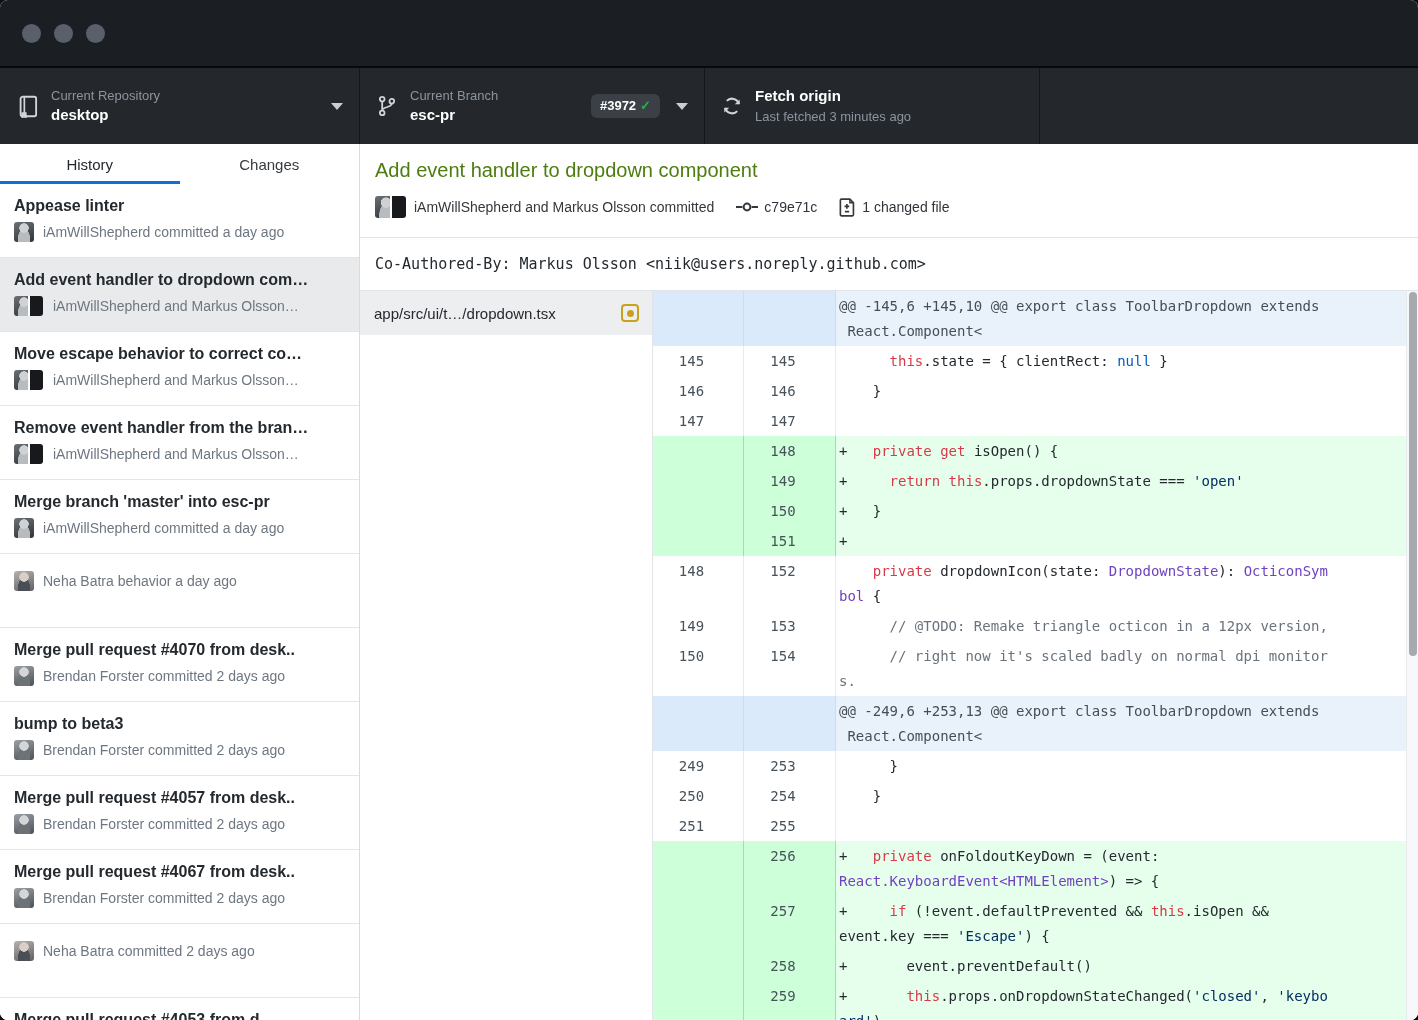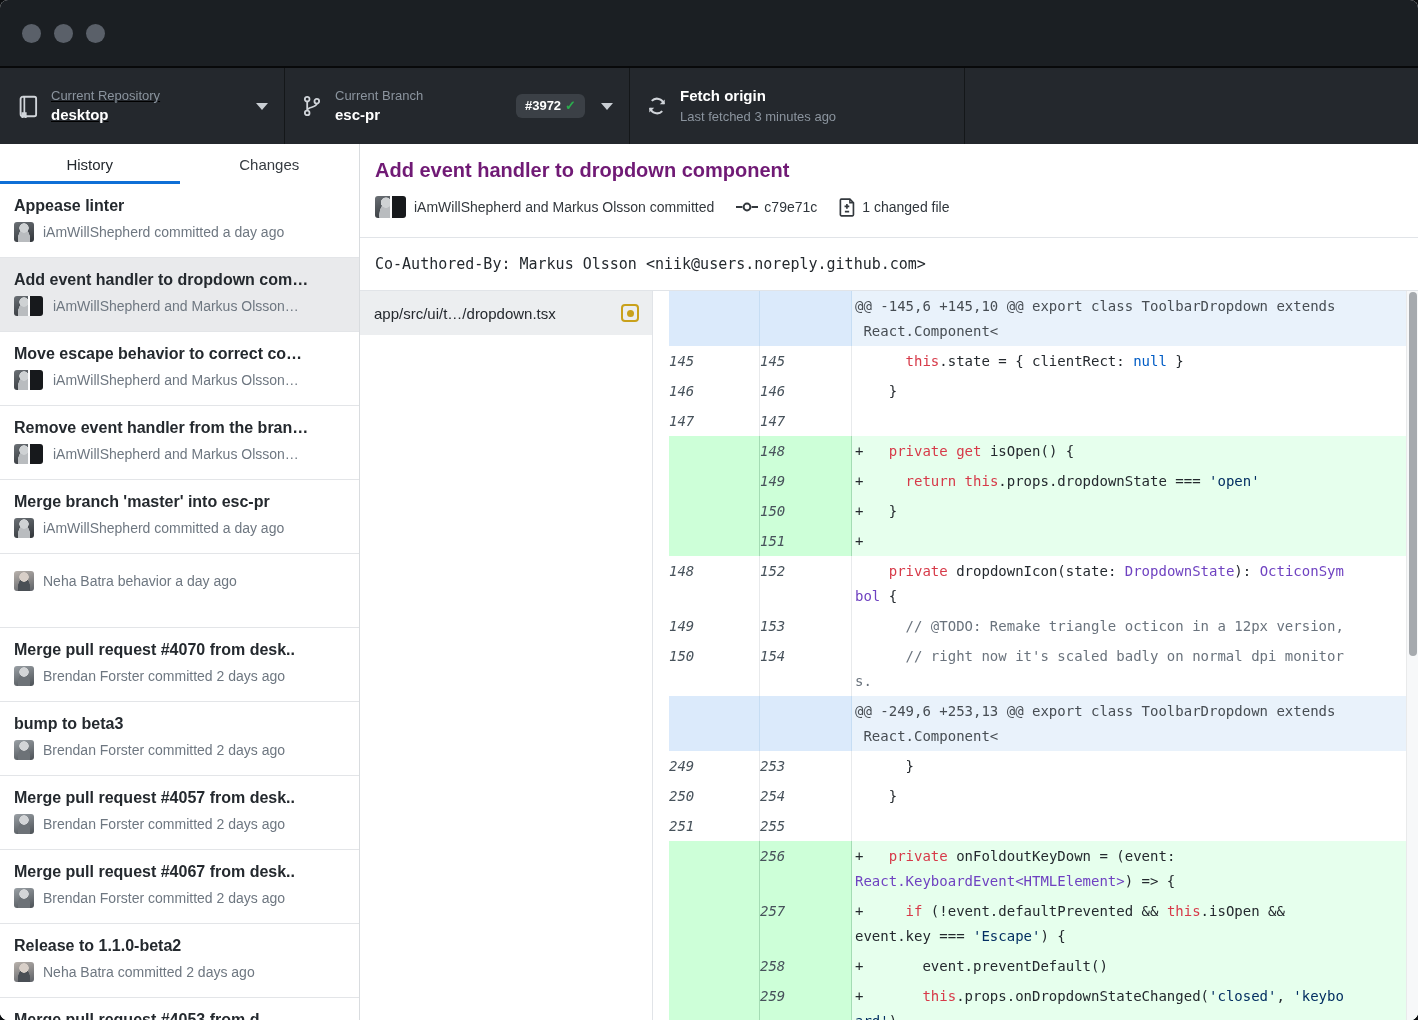--- a/index.html
+++ b/index.html
@@ -9,21 +9,21 @@
          display:flex; flex-direction:column; position:relative; }
 
   
   .titlebar { height:68px; background:#1b1f23; flex:none; display:flex; align-items:center;
               padding-left:22px; border-bottom:2px solid #08090a; }
   .light { width:19px; height:19px; border-radius:50%; background:#5a6069; margin-right:13px; display:inline-block; }
 
   
   .toolbar { height:76px; background:#24282d; flex:none; display:flex; }
   .tb-section { display:flex; align-items:center; padding:0 16px; border-right:1px solid #141719; cursor:default; }
-  .tb-section.repo { width:285px;text-decoration:underline; }
+  .tb-section.repo { width:360px; }
   .tb-section.branch { width:345px; }
   .tb-section.fetch { width:335px; }
   .tb-filler { flex:1; background:#24282d; }
   .tb-icon { flex:none; margin-right:12px; display:flex; align-items:center; }
   .tb-text { display:flex; flex-direction:column; line-height:1.25; min-width:0; }
   .tb-label { font-size:13px; color:#8b949e; }
   .tb-value { font-size:15px; font-weight:700; color:#ffffff; margin-top:2px; }
   .tb-sub { font-size:13px; color:#8b949e; margin-top:3px; }
   .chev { width:0; height:0; border-left:6px solid transparent; border-right:6px solid transparent;
           border-top:7px solid #c9ced3; margin-left:auto; flex:none; }
@@ -64,47 +64,47 @@
               radial-gradient(ellipse at 50% 88%, #4a4f55 0 42%, rgba(0,0,0,0) 45%),
               linear-gradient(160deg,#b9b2ac,#5c6066); }
   .avatar.av-brendan { background:
               radial-gradient(circle at 50% 30%, #d3d5d7 0 26%, rgba(0,0,0,0) 29%),
               radial-gradient(ellipse at 50% 88%, #6d7277 0 42%, rgba(0,0,0,0) 45%),
               linear-gradient(160deg,#9aa0a5,#4b5055); }
 
   
   .main { flex:1; display:flex; flex-direction:column; min-width:0; background:#fff; }
   .commit-header { height:94px; flex:none; padding:13px 16px 0 15px; border-bottom:1px solid #e1e4e8; }
-  .c-title { font-size:20px; font-weight:700; color:#701a75; line-height:26px; white-space:nowrap; overflow:hidden; }
+  .c-title { font-size:20px; font-weight:400; color:#4d7c0f; line-height:26px; white-space:nowrap; overflow:hidden; }
   .c-meta { display:flex; align-items:center; margin-top:13px; font-size:14px; color:#33383d; }
   .c-meta .avatar-group { height:22px; }
   .c-meta .avatar { width:22px; height:22px; }
   .c-meta .avatar.second { left:15px; width:16px; }
   .c-meta .authors { margin-left:9px; }
   .c-meta .meta-ic { margin-left:22px; margin-right:6px; display:flex; align-items:center; }
   .c-meta .sha, .c-meta .files { color:#2f353b; }
 
   .coauthor { height:53px; flex:none; display:flex; align-items:center; padding-left:15px;
               border-bottom:1px solid #e1e4e8; font-family:"DejaVu Sans Mono", monospace;
               font-size:15px; color:#24292e; white-space:pre; overflow:hidden; }
 
   
-  .diff-area { flex:1; display:flex; min-height:0;gap:16px; }
+  .diff-area { flex:1; display:flex; min-height:0; }
   .file-panel { width:293px; flex:none; border-right:1px solid #e1e4e8; background:#fff; }
   .file-row { height:44px; display:flex; align-items:center; padding:0 13px 0 14px; background:#eceef0; cursor:pointer; }
   .file-path { font-size:15px; color:#24292e; white-space:nowrap; overflow:hidden; }
   .mod-icon { margin-left:auto; width:18px; height:18px; border:2px solid #c9a11b; border-radius:4px;
               flex:none; display:flex; align-items:center; justify-content:center; }
   .mod-icon i { width:7px; height:7px; border-radius:50%; background:#c9a11b; display:block; }
 
   .diff-panel { flex:1; position:relative; overflow:hidden; background:#fff; }
   .diff-rows { position:absolute; inset:0; overflow:hidden;
                font-family:"DejaVu Sans Mono", monospace; font-size:14px; line-height:25px; }
   .diff-row { display:flex;border-radius:26px; }
-  .diff-row .g { flex:none; text-align:left; padding:2.5px 13px 2.5px 0; color:#47525b; white-space:pre;font-style:italic; }
+  .diff-row .g { flex:none; text-align:center; padding:2.5px 13px 2.5px 0; color:#47525b; white-space:pre; }
   .diff-row .g.old { width:91px; }
   .diff-row .g.new { width:92px; }
   .diff-row .code { flex:1; padding:2.5px 4px 2.5px 3px; white-space:pre-wrap; word-break:break-all; color:#24292e; }
   .dr-ctx .g { background:#fff; border-right:1px solid #e8eaec; }
   .dr-ctx .code { background:#fff; }
   .dr-add .g { background:#cdffd8; border-right:1px solid #a4dcb4; }
   .dr-add .code { background:#e6ffed; }
   .dr-hunk .g { background:#dbeafb; border-right:1px solid #c6ddf3; }
   .dr-hunk .code { background:#e9f2fb; }
   .sg-d { color:#24292e; } .sg-k { color:#d73a49; } .sg-t { color:#6f42c1; }
@@ -271,21 +271,20 @@
           <div class="commit-row">
             <div class="commit-title">Merge pull request #4067 from desk..</div>
             <div class="commit-meta">
               <div class="avatar-group single" style="display: inline-block;">
                 <div class="avatar av-brendan"></div>
               </div>
               <div class="meta-text">Brendan Forster committed 2 days ago</div>
             </div>
           </div>
           <div class="commit-row">
-            <div class="commit-title">Release to 1.1.0-beta2</div>
             <div class="commit-meta">
               <div class="avatar-group single" style="display: inline-block;">
                 <div class="avatar av-neha"></div>
               </div>
               <div class="meta-text">Neha Batra committed 2 days ago</div>
             </div>
           </div>
           <div class="commit-row">
             <div class="commit-title">Merge pull request #4053 from d…</div>
           </div>

